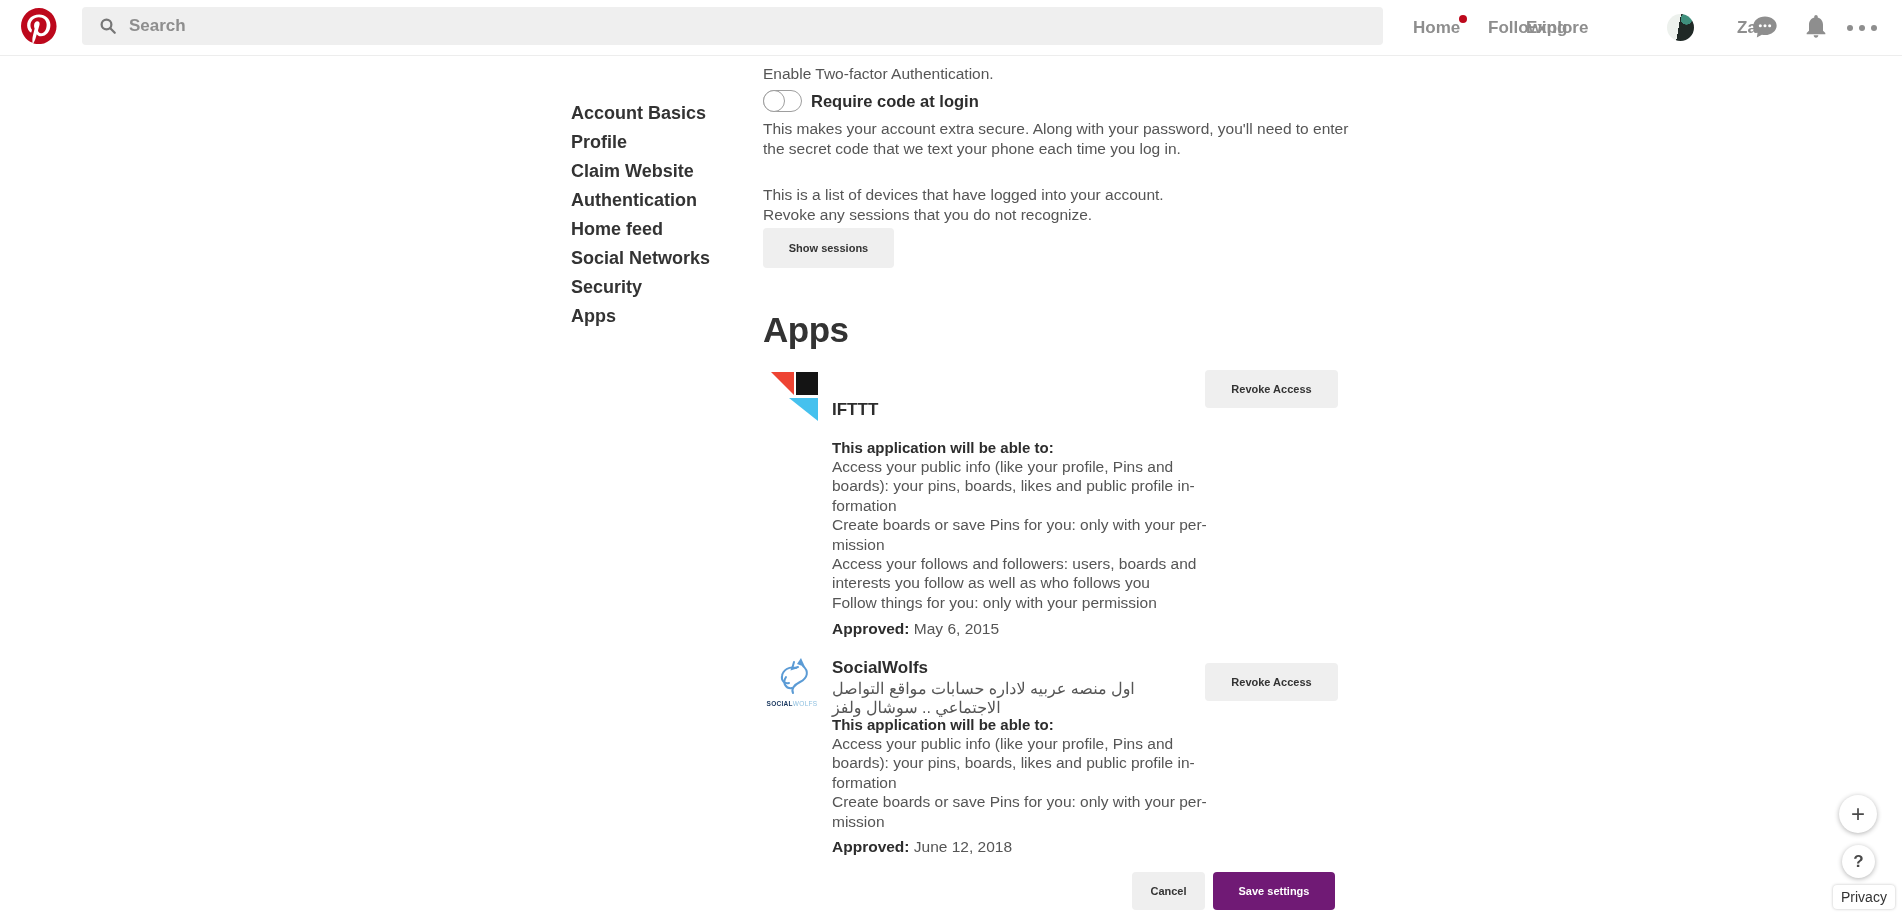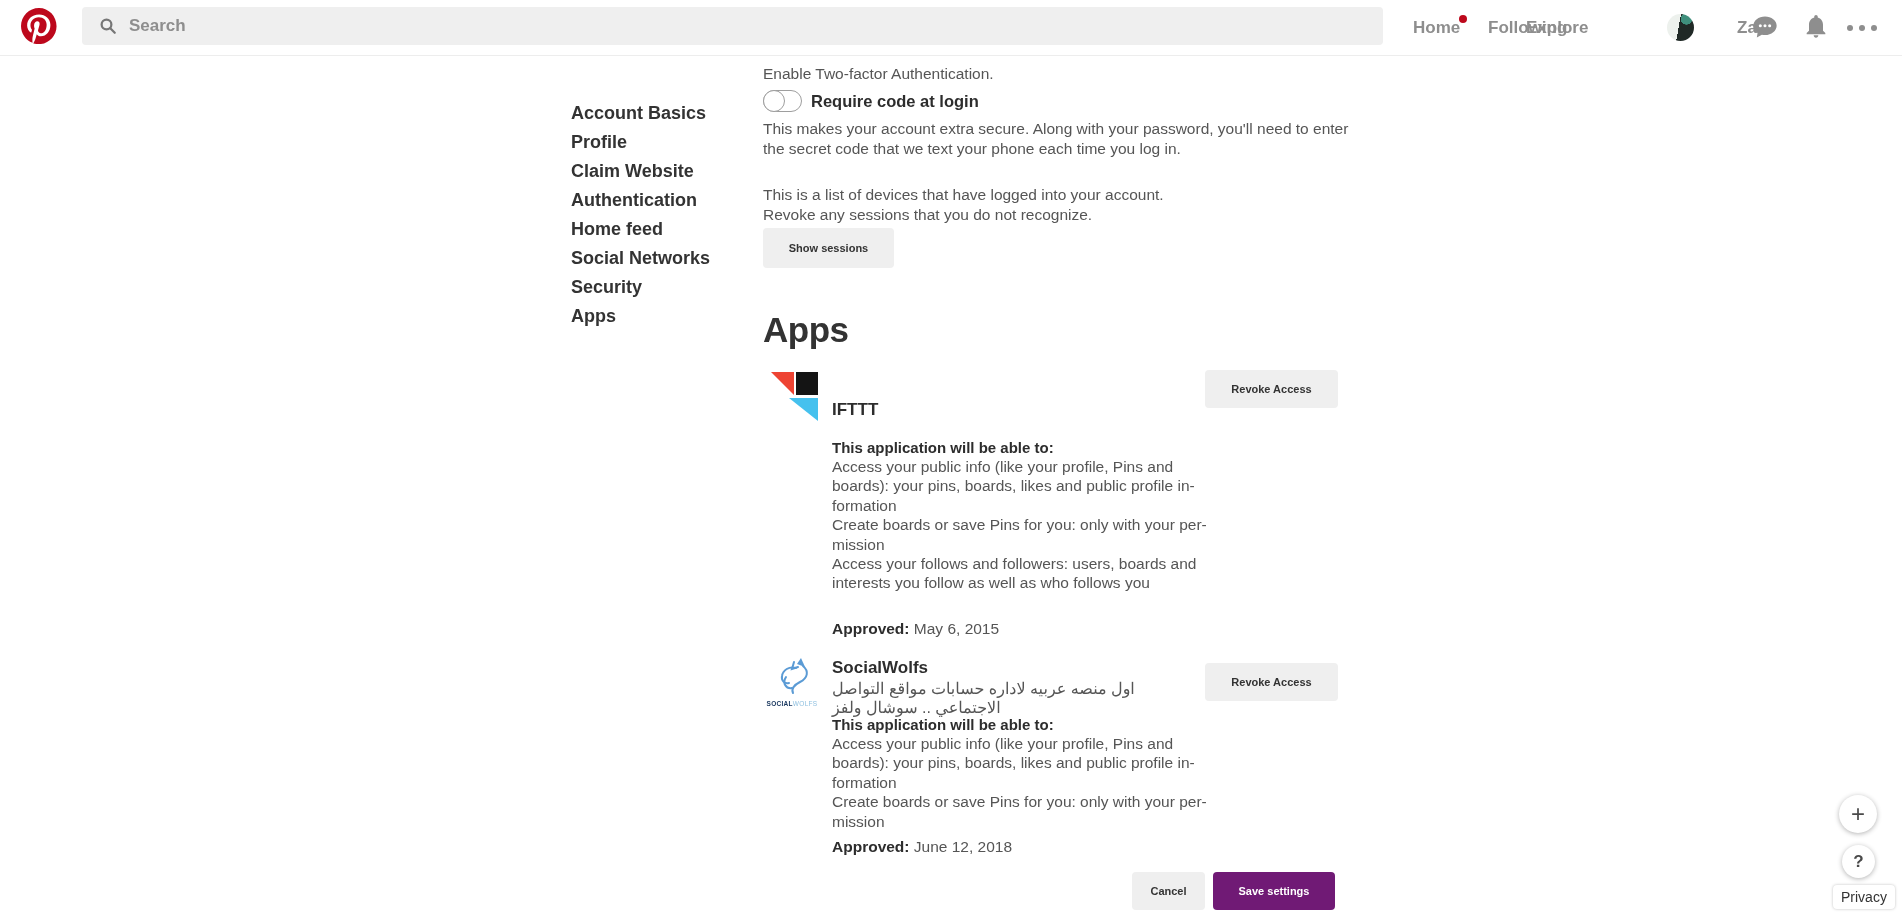--- a/index.html
+++ b/index.html
@@ -181,20 +181,21 @@
   <div class="abs app-title ifttt-title">IFTTT</div>
   <div class="abs perm-title ifttt-perm-title">This application will be able to:</div>
   <div class="abs perm-lines ifttt-perms">
       <div>Access your public info (like your profile, Pins and</div>
       <div>boards): your pins, boards, likes and public profile in-</div>
       <div>formation</div>
       <div>Create boards or save Pins for you: only with your per-</div>
       <div>mission</div>
       <div>Access your follows and followers: users, boards and</div>
       <div>interests you follow as well as who follows you</div>
+      <div>Follow things for you: only with your permission</div>
     </div>
   <div class="abs approved ifttt-approved">
     <b>Approved:</b><span> May 6, 2015</span>
   </div>
   <button class="btn abs btn-revoke1">Revoke Access</button>
 
   <div class="abs sw-logo">
     <svg width="44" height="40" viewBox="0 0 44 40" fill="none" stroke="#5b9bd5" stroke-width="2" stroke-linecap="round">
       <path d="M31 3 l4 9 -8 -3 z" fill="#5b9bd5" stroke="none"></path>
       <path d="M24 7 l-2 7 6 -2"></path>

